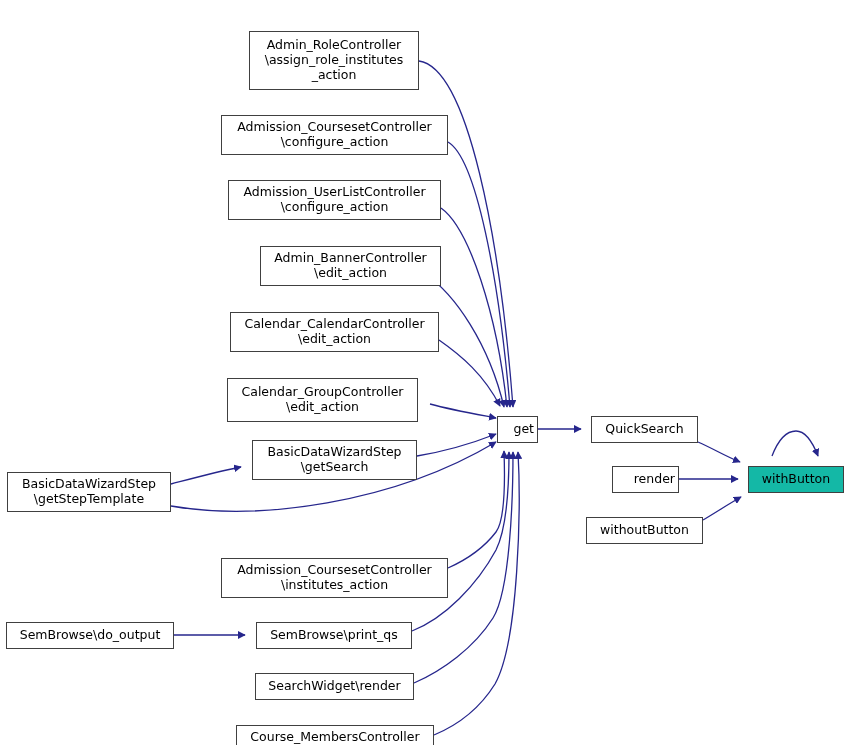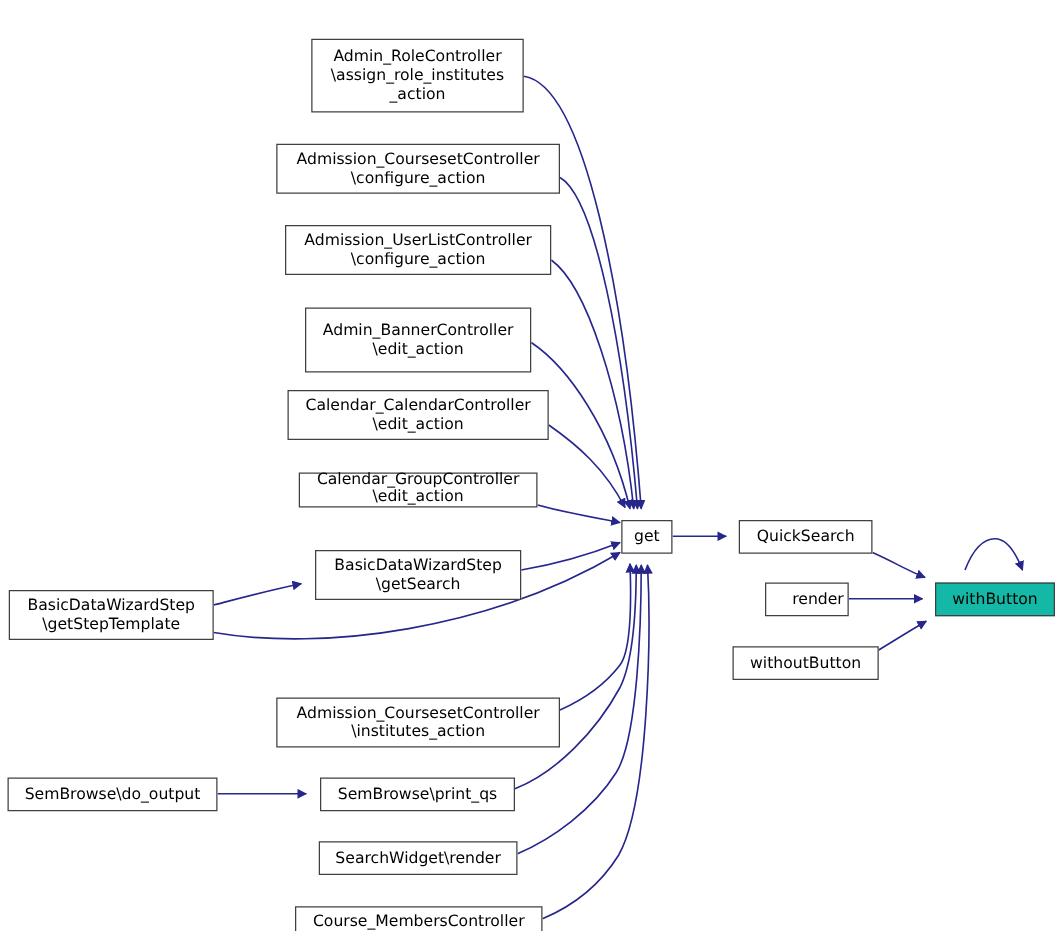--- a/index.html
+++ b/index.html
@@ -92,31 +92,31 @@
   <div class="node" style="left:221px; top:87px; width:227px; height:40px;">
     <span class="node-label">Admission_CoursesetController
 \configure_action</span>
   </div>
 
   <div class="node" style="left:228px; top:152px; width:213px; height:40px;">
     <span class="node-label">Admission_UserListController
 \configure_action</span>
   </div>
 
-  <div class="node" style="left:244px; top:218px; width:181px; height:52px;">
+  <div class="node" style="left:260px; top:218px; width:181px; height:40px;">
     <span class="node-label">Admin_BannerController
 \edit_action</span>
   </div>
 
   <div class="node" style="left:230px; top:284px; width:209px; height:40px;">
     <span class="node-label">Calendar_CalendarController
 \edit_action</span>
   </div>
 
-  <div class="node" style="left:239px; top:350px; width:191px; height:28px;align-items:flex-end;">
+  <div class="node" style="left:227px; top:350px; width:191px; height:44px;">
     <span class="node-label">Calendar_GroupController
 \edit_action</span>
   </div>
 
   <div class="node" style="left:252px; top:412px; width:165px; height:40px;">
     <span class="node-label">BasicDataWizardStep
 \getSearch</span>
   </div>
 
   <div class="node" style="left:7px; top:444px; width:164px; height:40px;">
@@ -139,21 +139,21 @@
 
   <div class="node" style="left:236px; top:697px; width:198px; height:40px;">
     <span class="node-label">Course_MembersController
 \select_course_action</span>
   </div>
 
   <div class="node" style="left:255px; top:645px; width:159px; height:27px;">
     <span class="node-label">SearchWidget\render</span>
   </div>
 
-  <div class="node" style="left:497px; top:388px; width:41px; height:27px;">
+  <div class="node" style="left:497px; top:388px; width:41px; height:27px;justify-content:flex-end;">
     <span class="node-label">get</span>
   </div>
 
   <div class="node" style="left:591px; top:388px; width:107px; height:27px;">
     <span class="node-label">QuickSearch</span>
   </div>
 
   <div class="node" style="left:612px; top:438px; width:67px; height:27px;justify-content:flex-end;">
     <span class="node-label">render</span>
   </div>

